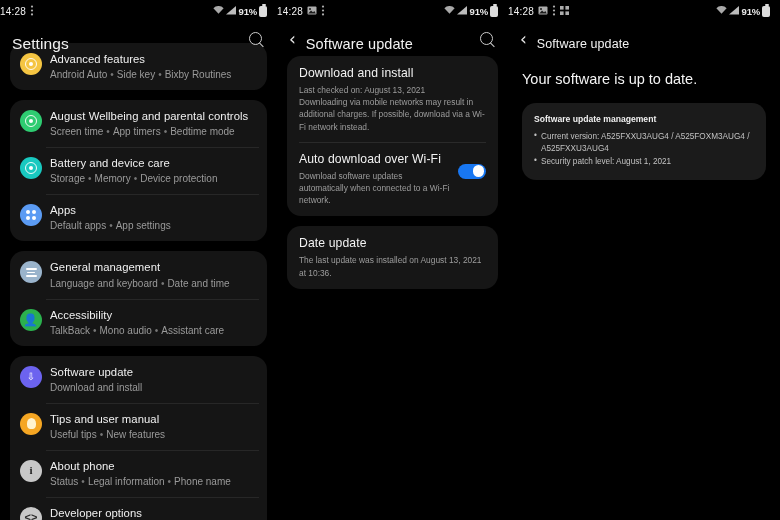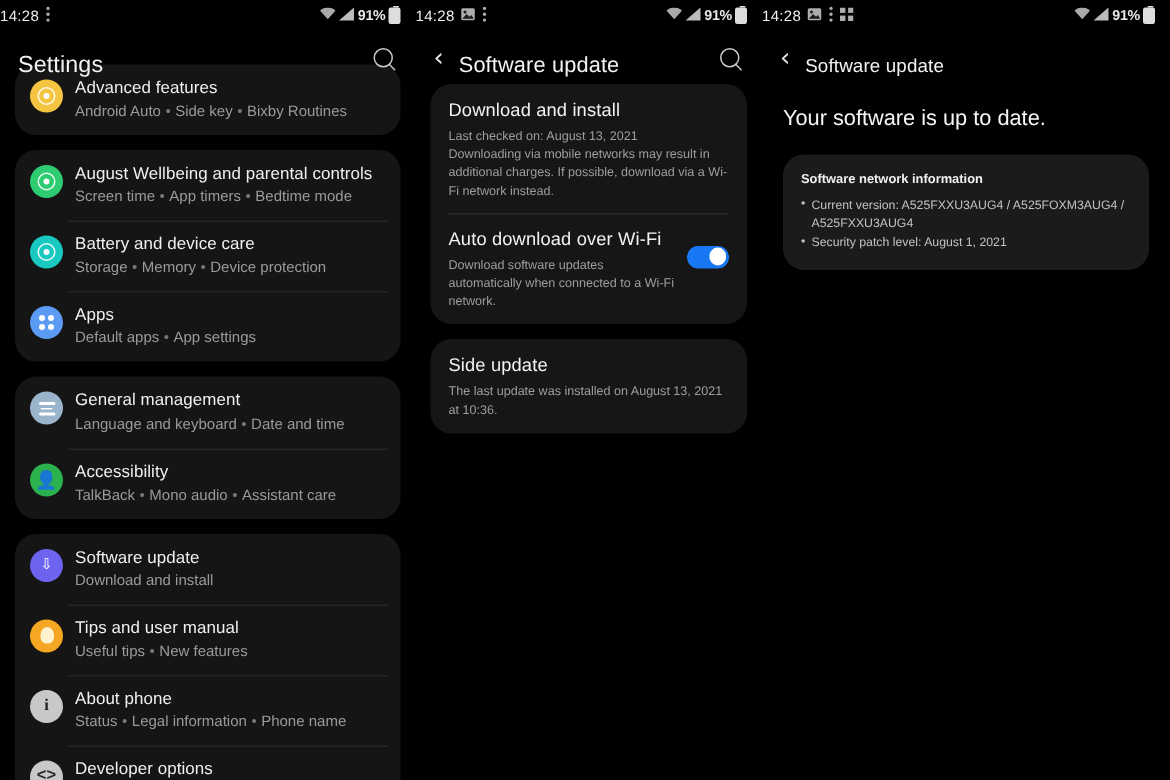--- a/index.html
+++ b/index.html
@@ -325,21 +325,21 @@
           <div class="uhead">Auto download over Wi-Fi</div>
           <div class="ubody">Download software updates automatically when connected to a Wi-Fi network.</div>
         </div>
         <div class="toggle">
             <span class="knob"></span>
           </div>
       </div>
     </div>
 
     <div class="ucard">
-      <div class="uhead">Side update</div>
+      <div class="uhead">Date update</div>
       <div class="ubody">The last update was installed on August 13, 2021 at 10:36.</div>
     </div>
   </div>
 
   <div class="panel panel-3">
 
     <div class="statusbar">
       <div class="sb-left">
         <span class="sb-time">14:28</span>
         <span class="sb-ico">
@@ -382,21 +382,21 @@
     </div>
 
     <div class="appbar">
       <span class="back">‹</span>
       <span class="title sm">Software update</span>
     </div>
 
     <div class="uptodate">Your software is up to date.</div>
 
     <div class="infocard">
-      <div class="ih">Software network information</div>
+      <div class="ih">Software update management</div>
       <ul id="info-bullets">
           <li>Current version: A525FXXU3AUG4 / A525FOXM3AUG4 / A525FXXU3AUG4</li>
           <li>Security patch level: August 1, 2021</li>
         </ul>
     </div>
   </div>
 
 </div>
 
 </body></html>

